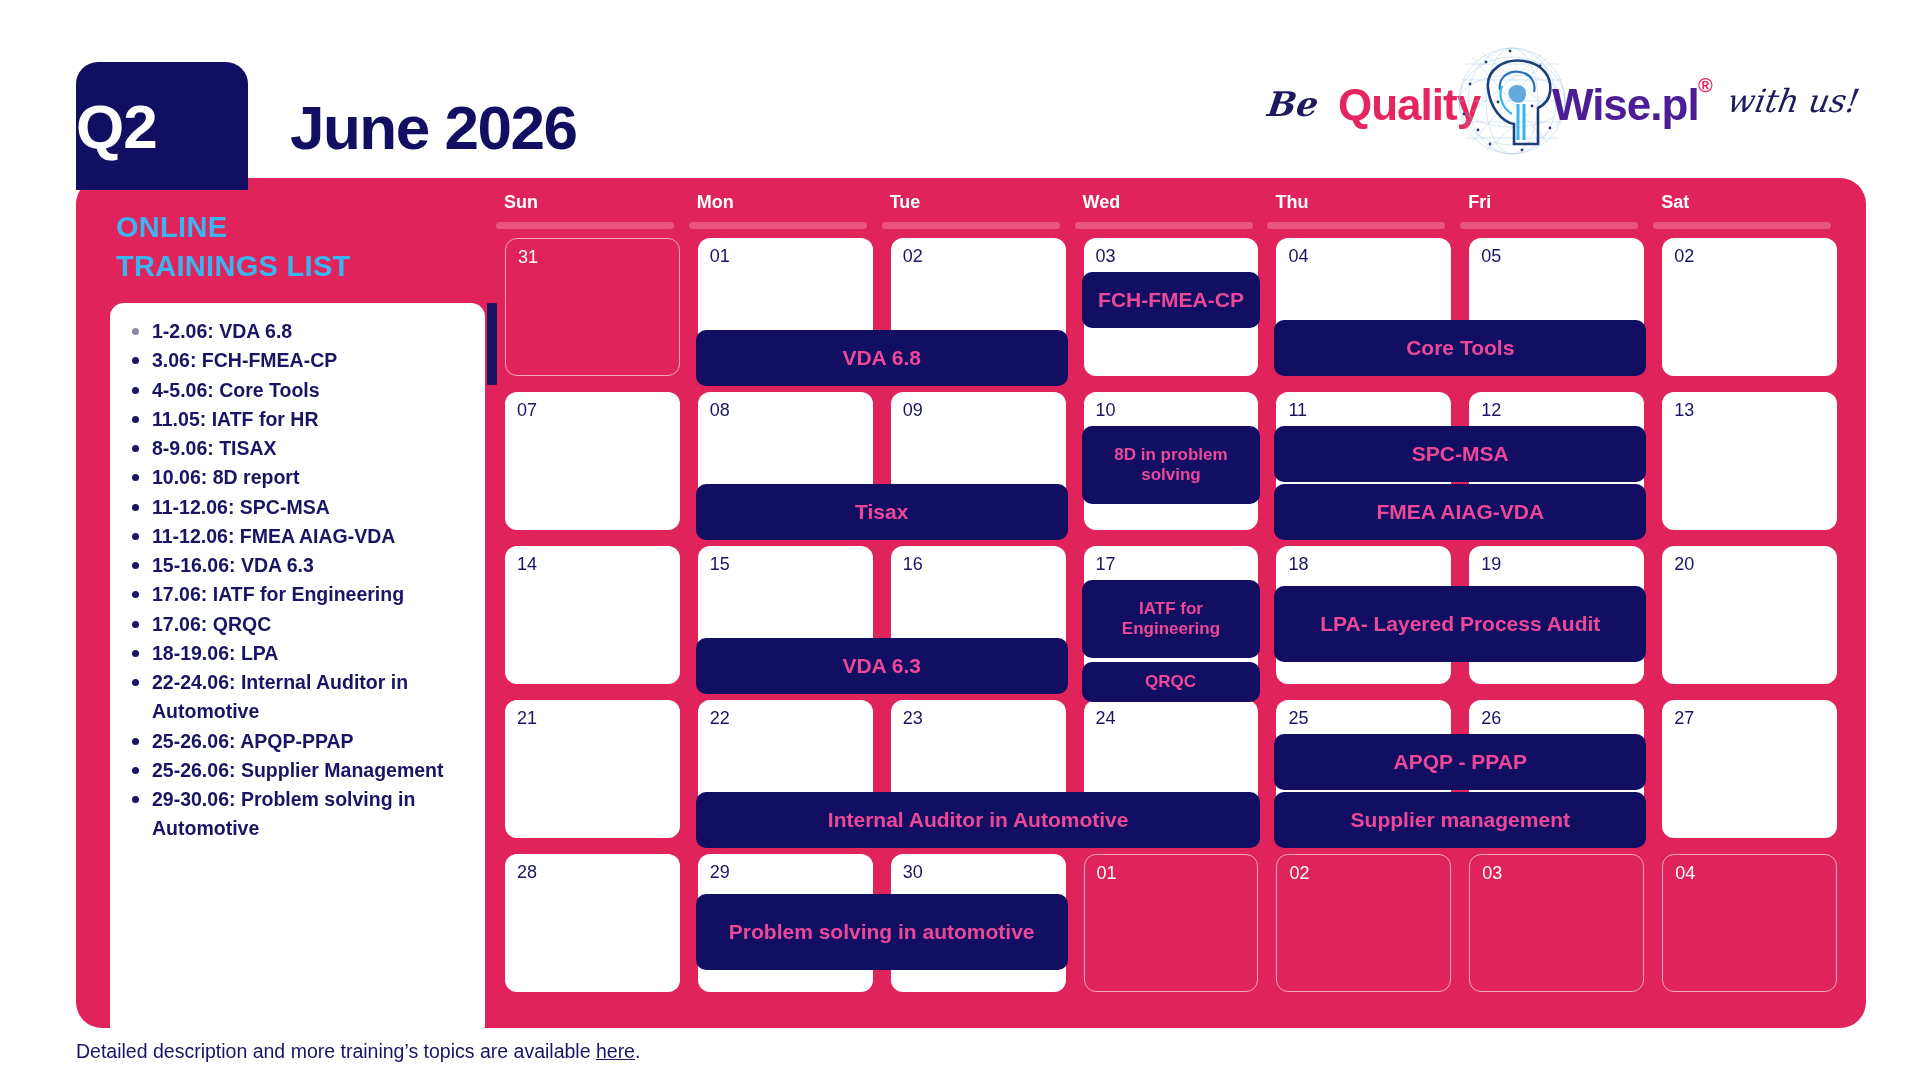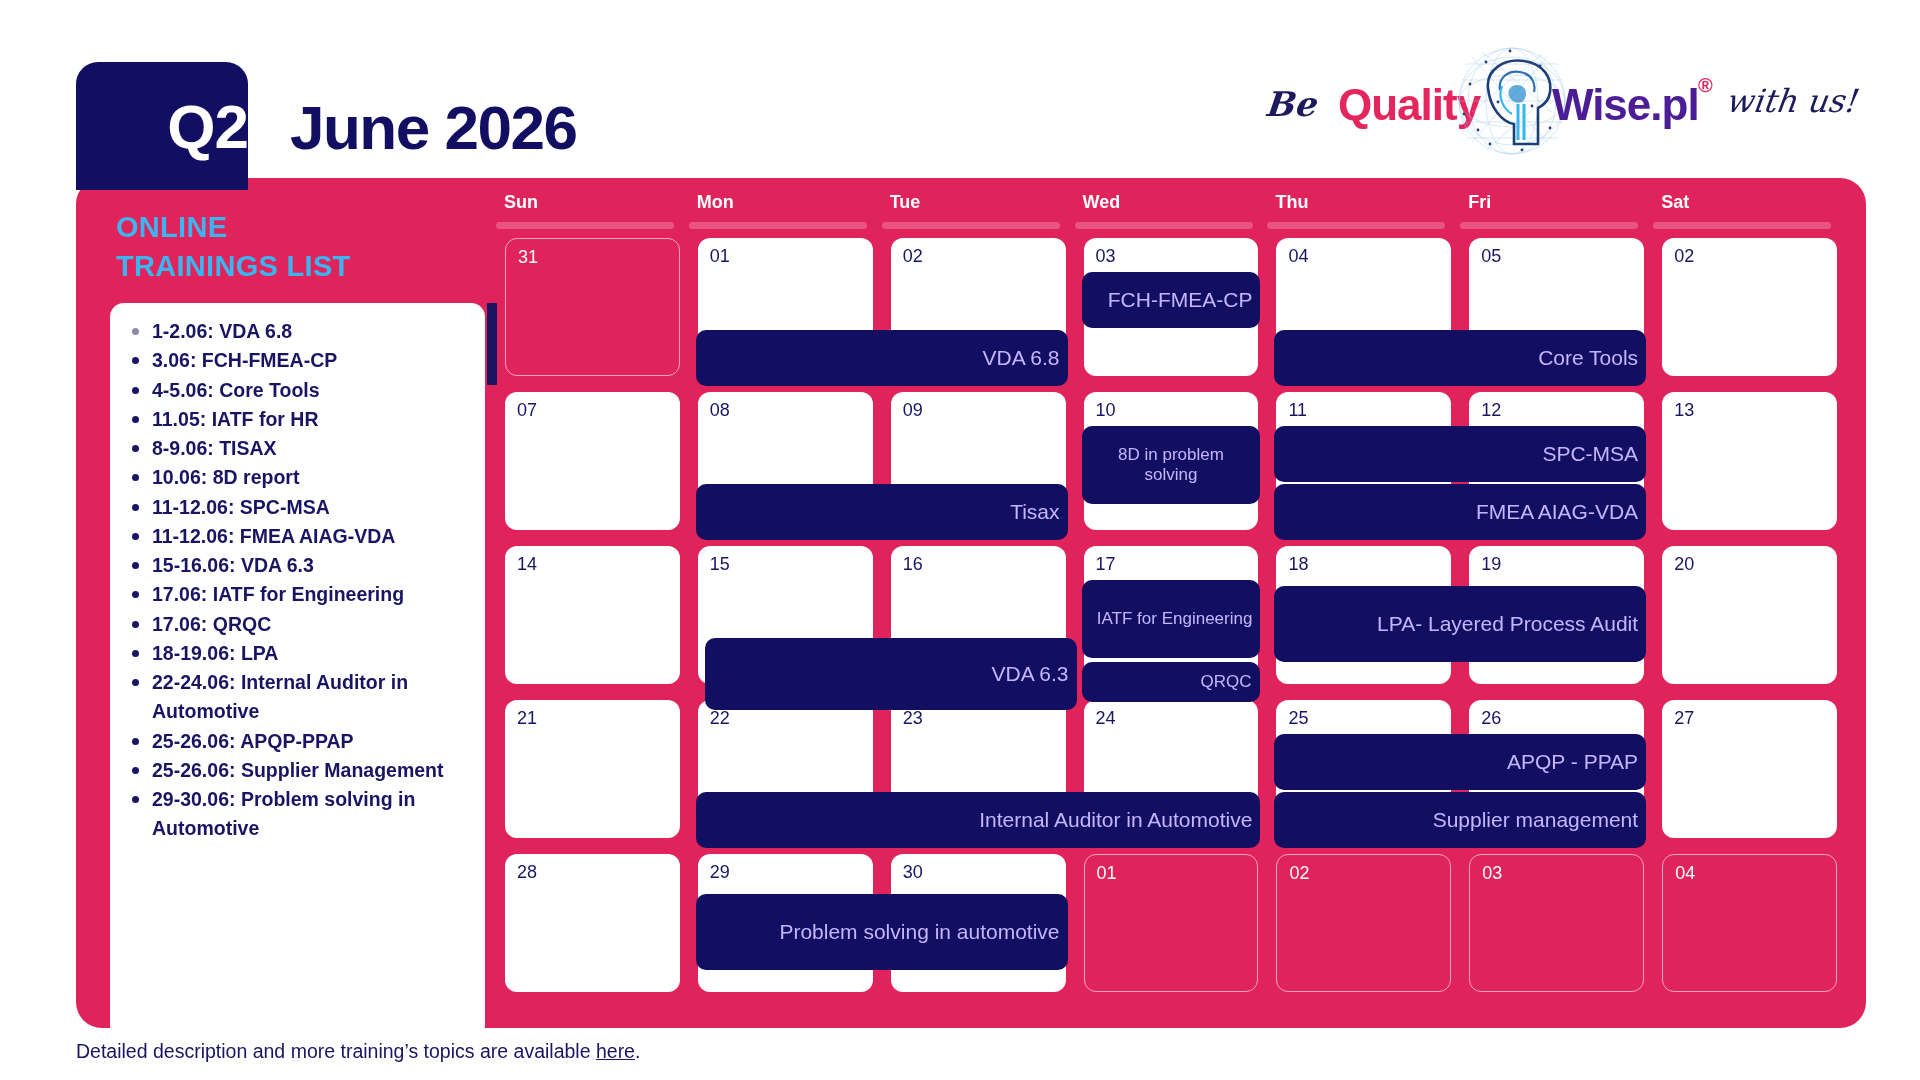--- a/index.html
+++ b/index.html
@@ -11,21 +11,21 @@
     overflow:hidden;
   }
 
   
   #header { position:absolute; left:0; top:0; width:1920px; height:190px; }
 
   #q-badge {
     position:absolute; left:76px; top:62px;
     width:172px; height:128px;
     background:#120e62; border-radius:22px 22px 0 0;
-    display:flex; align-items:center; justify-content:flex-end;
+    display:flex; align-items:center; justify-content:flex-start;
     z-index:4;
   }
   #q-badge span {
     color:#ffffff; font-size:62px; font-weight:bold; letter-spacing:-1px;
   }
 
   #month-title {
     position:absolute; left:290px; top:92px;
     color:#120e62; font-size:62px; font-weight:bold; letter-spacing:-1.5px;
     z-index:4;
@@ -154,23 +154,23 @@
     color:#191563; font-size:18px; font-weight:500;
     z-index:3;
   }
   .cell.outside .daynum { color:#ffffff; }
 
   
   .pill {
     position:absolute;
     background:#120e62;
     border-radius:10px;
-    color:#c4b5fd;
-    font-size:21px; font-weight:normal;
-    display:flex; align-items:center; justify-content:flex-end;
+    color:#ec4899;
+    font-size:21px; font-weight:bold;
+    display:flex; align-items:center; justify-content:center;
     text-align:center;
     line-height:1.18;
     padding:4px 8px;
     z-index:5;
   }
   .pill.small { font-size:17px; }
 
   
   #footer {
     position:absolute; left:76px; top:1040px;
@@ -311,21 +311,21 @@
           </div>
           <div class="cell">
             <div class="daynum">02</div>
           </div>
           <div class="pill" style="left: 199.857px; width: 371.714px; top: 92px; height: 56px;">
             <span>VDA 6.8</span>
           </div>
           <div class="pill" style="left: 585.571px; width: 178.857px; top: 34px; height: 56px;">
             <span>FCH-FMEA-CP</span>
           </div>
-          <div class="pill" style="left: 778.429px; width: 371.714px; top: 92px; height: 56px;">
+          <div class="pill" style="left: 778.429px; width: 371.714px; top: 82px; height: 56px;">
             <span>Core Tools</span>
           </div>
         </div>
         <div class="week">
           <div class="cell">
             <div class="daynum">07</div>
           </div>
           <div class="cell">
             <div class="daynum">08</div>
           </div>
@@ -372,21 +372,21 @@
           </div>
           <div class="cell">
             <div class="daynum">18</div>
           </div>
           <div class="cell">
             <div class="daynum">19</div>
           </div>
           <div class="cell">
             <div class="daynum">20</div>
           </div>
-          <div class="pill" style="left: 199.857px; width: 371.714px; top: 92px; height: 72px; margin-left: 9px;">
+          <div class="pill" style="left: 199.857px; width: 371.714px; top: 92px; height: 56px;">
             <span>VDA 6.3</span>
           </div>
           <div class="pill small" style="left: 585.571px; width: 178.857px; top: 34px; height: 78px;">
             <span>IATF  for Engineering</span>
           </div>
           <div class="pill small" style="left: 585.571px; width: 178px; top: 116px; height: 40px;">
             <span>QRQC</span>
           </div>
           <div class="pill" style="left: 778.429px; width: 371.714px; top: 40px; height: 76px;">
             <span>LPA- Layered Process Audit</span>

